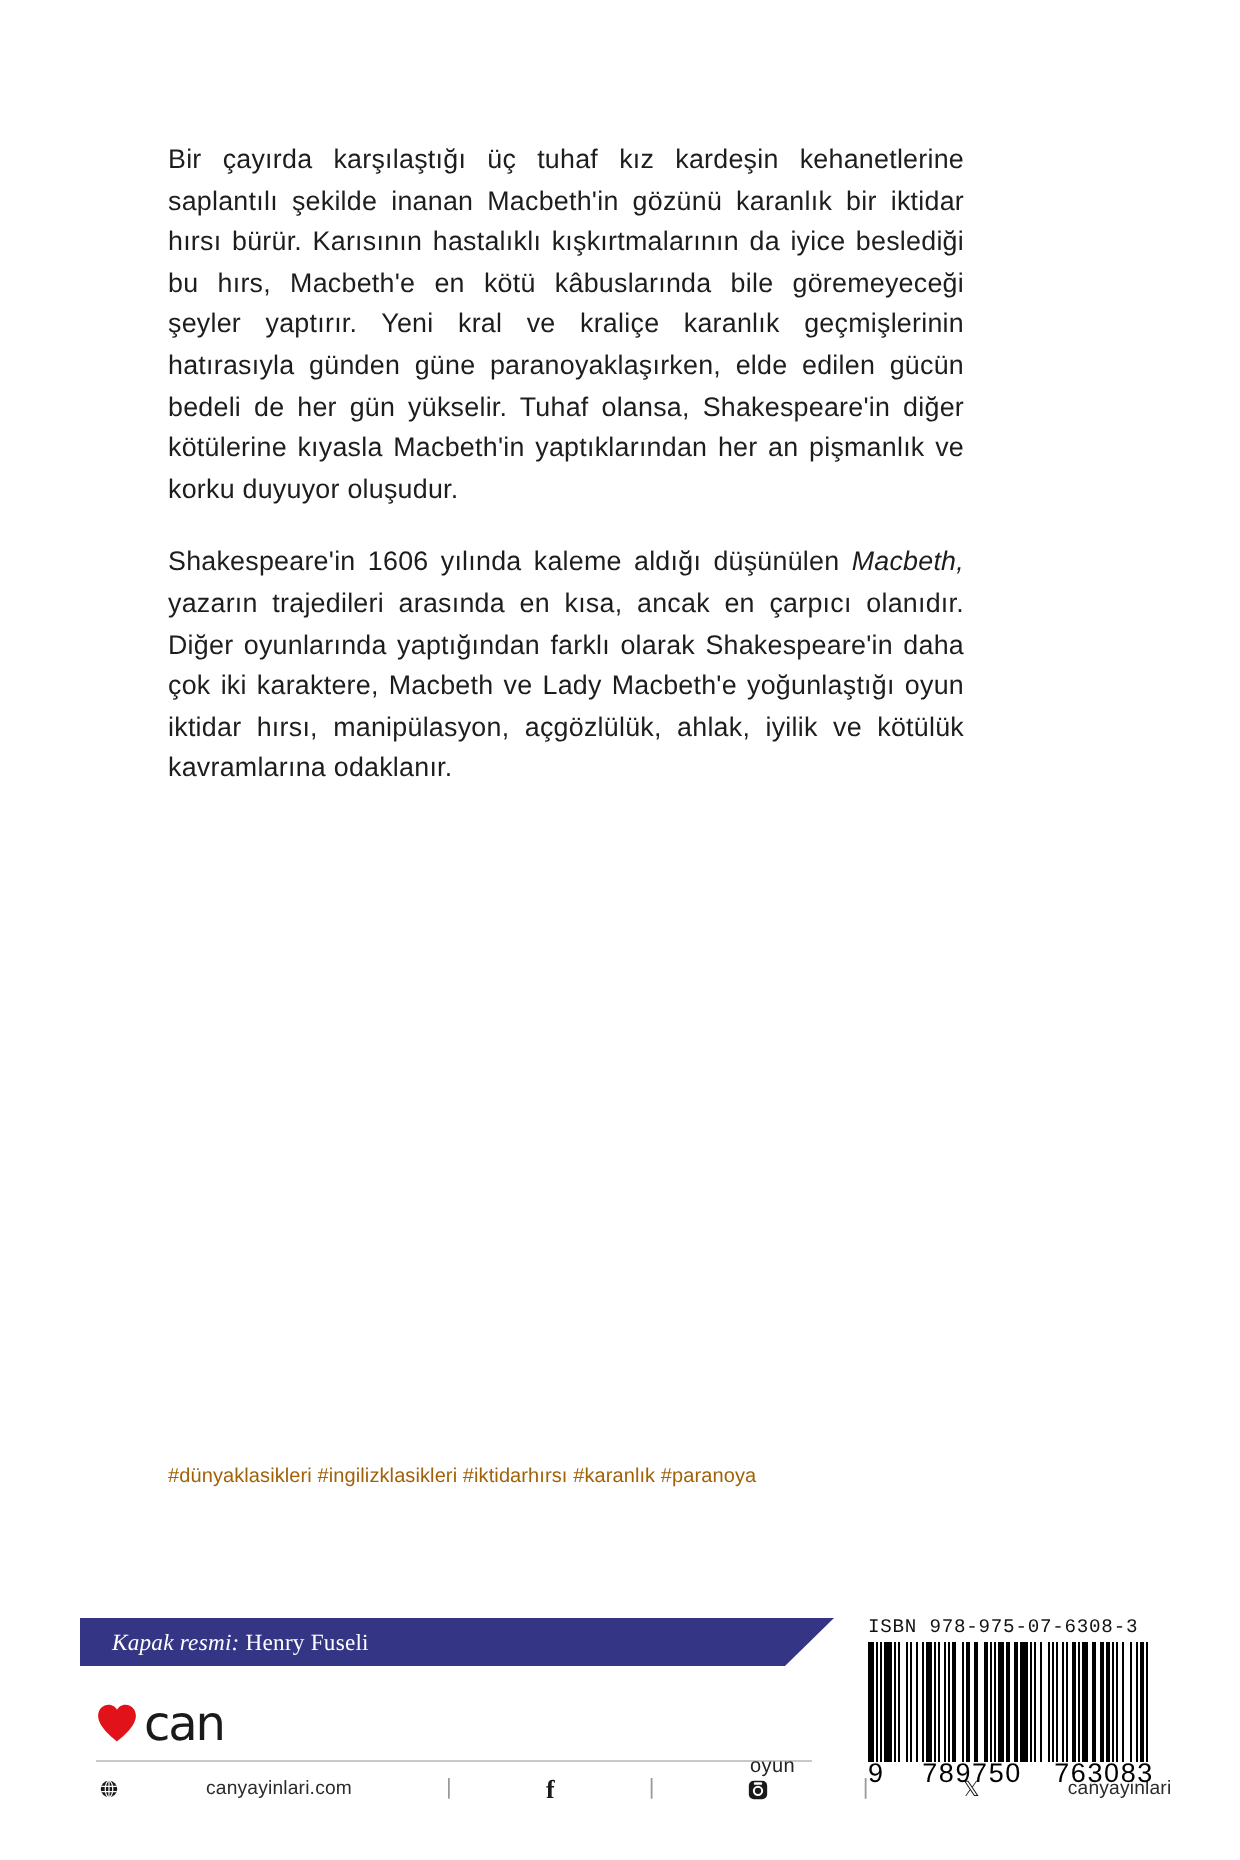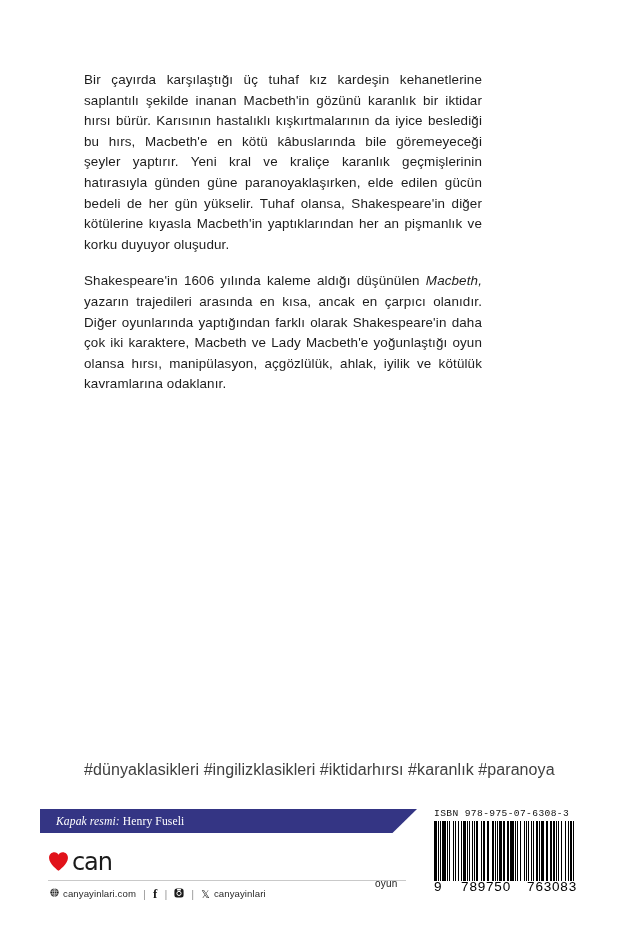--- a/index.html
+++ b/index.html
@@ -34,25 +34,25 @@
     letter-spacing: 0.01em;
     hyphens: manual;
   }
   .para:last-child { margin-bottom: 0; }
   .para .ital { font-style: italic; }
 
   
   .hashtags {
     position: absolute;
     left: 84px;
-    top: 760px;
+    top: 729px;
     width: 420px;
-    font-size: 16px;
+    font-size: 10px;
     line-height: 19px;
-    color: #404040;
+    color: #a16207;
     letter-spacing: 0.005em;
   }
   .hashtags .tagline { display: block; white-space: nowrap; }
 
   
   .footer {
     position: absolute;
     left: 0;
     top: 806px;
     width: 552px;
@@ -128,25 +128,26 @@
     height: 1px;
     background: #c9c9c9;
   }
 
   
   .social-line {
     position: absolute;
     left: 50px;
     top: 888px;
     display: flex;
-    align-items: flex-start;
+    align-items: center;
     font-size: 9.6px;
     color: #2a2a2a;
     letter-spacing: 0.01em;
     white-space: nowrap;
+    gap: 40px;
   }
   .social-line .sep {
     color: #9a9a9a;
     margin: 0 7px;
     font-size: 11px;
     position: relative;
     top: -0.5px;
   }
   .ico {
     display: inline-block;
@@ -221,21 +222,21 @@
   .bd-group { flex: 1; text-align: right; }
 </style>
 </head>
 <body>
 
 <div class="blurb">
   <p class="para">
     <span>Bir çayırda karşılaştığı üç tuhaf kız kardeşin kehanetlerine saplantılı şekilde inanan Macbeth'in gözünü karanlık bir iktidar hırsı bürür. Karısının hastalıklı kışkırtmalarının da iyice beslediği bu hırs, Macbeth'e en kötü kâbuslarında bile göremeyeceği şeyler yaptırır. Yeni kral ve kraliçe karanlık geçmişlerinin hatırasıyla günden güne paranoyaklaşırken, elde edilen gücün bedeli de her gün yükselir. Tuhaf olansa, Shakespeare'in diğer kötülerine kıyasla Macbeth'in yaptıklarından her an pişmanlık ve korku duyuyor oluşudur.</span>
   </p>
   <p class="para">
-    <span>Shakespeare'in 1606 yılında kaleme aldığı düşünülen </span><span class="ital">Macbeth,</span><span> yazarın trajedileri arasında en kısa, ancak en çarpıcı olanıdır. Diğer oyunlarında yaptığından farklı olarak Shakespeare'in daha çok iki karaktere, Macbeth ve Lady Macbeth'e yoğunlaştığı oyun olansa hırsı, manipülasyon, açgözlülük, ahlak, iyilik ve kötülük kavramlarına odaklanır.</span>
+    <span>Shakespeare'in 1606 yılında kaleme aldığı düşünülen </span><span class="ital">Macbeth,</span><span> yazarın trajedileri arasında en kısa, ancak en çarpıcı olanıdır. Diğer oyunlarında yaptığından farklı olarak Shakespeare'in daha çok iki karaktere, Macbeth ve Lady Macbeth'e yoğunlaştığı oyun iktidar hırsı, manipülasyon, açgözlülük, ahlak, iyilik ve kötülük kavramlarına odaklanır.</span>
   </p>
 </div>
 
 <div class="hashtags">
   <span class="tagline">#dünyaklasikleri #ingilizklasikleri #iktidarhırsı #karanlık #paranoya</span>
 </div>
 
 <div class="footer">
 
   <div class="credit-bar">

